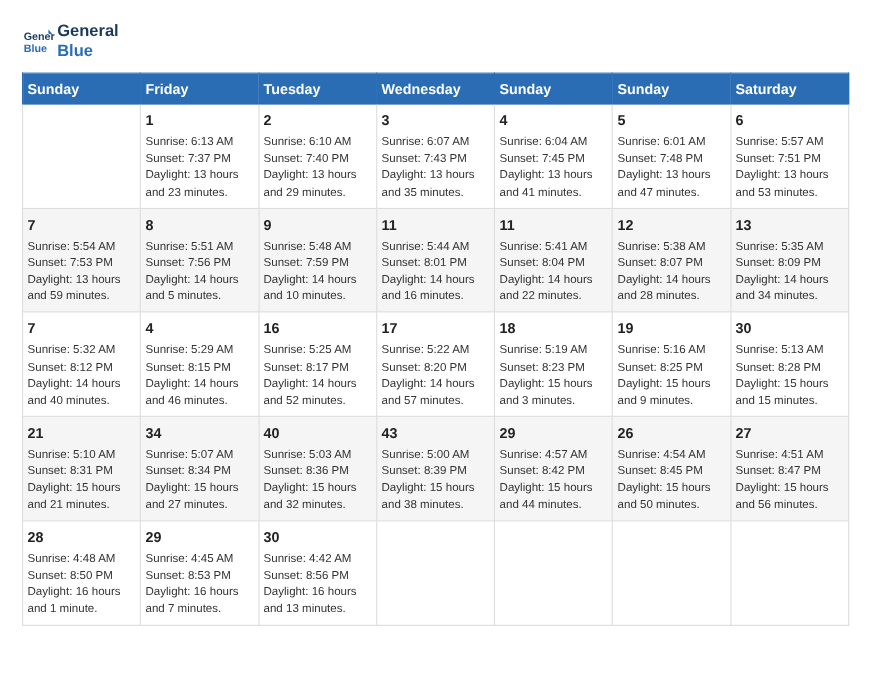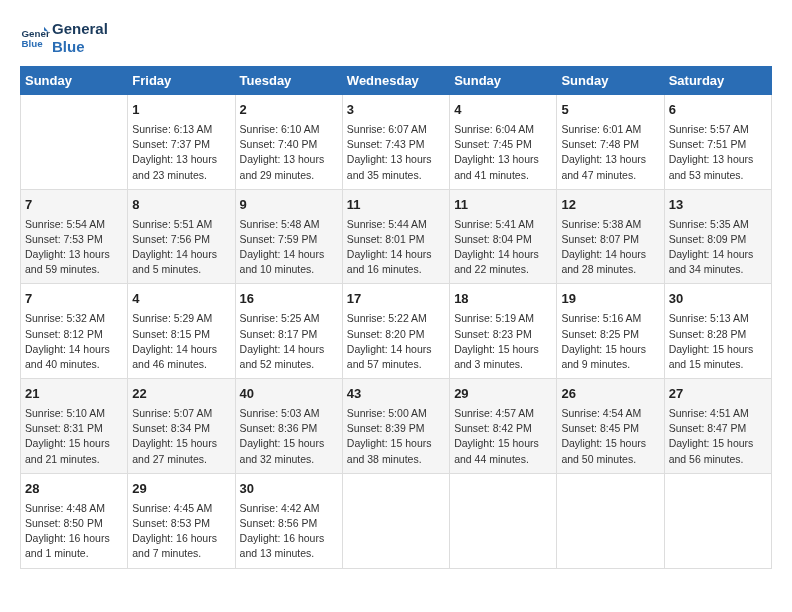--- a/index.html
+++ b/index.html
@@ -204,21 +204,21 @@
           <span class="day-num">30</span>
           <div class="day-info">Sunrise: 5:13 AM<br>Sunset: 8:28 PM<br>Daylight: 15 hours and 15 minutes.</div>
         </td>
       </tr>
       <tr>
         <td>
           <span class="day-num">21</span>
           <div class="day-info">Sunrise: 5:10 AM<br>Sunset: 8:31 PM<br>Daylight: 15 hours and 21 minutes.</div>
         </td>
         <td>
-          <span class="day-num">22</span>
+          <span class="day-num">34</span>
           <div class="day-info">Sunrise: 5:07 AM<br>Sunset: 8:34 PM<br>Daylight: 15 hours and 27 minutes.</div>
         </td>
         <td>
           <span class="day-num">40</span>
           <div class="day-info">Sunrise: 5:03 AM<br>Sunset: 8:36 PM<br>Daylight: 15 hours and 32 minutes.</div>
         </td>
         <td>
           <span class="day-num">43</span>
           <div class="day-info">Sunrise: 5:00 AM<br>Sunset: 8:39 PM<br>Daylight: 15 hours and 38 minutes.</div>
         </td>

